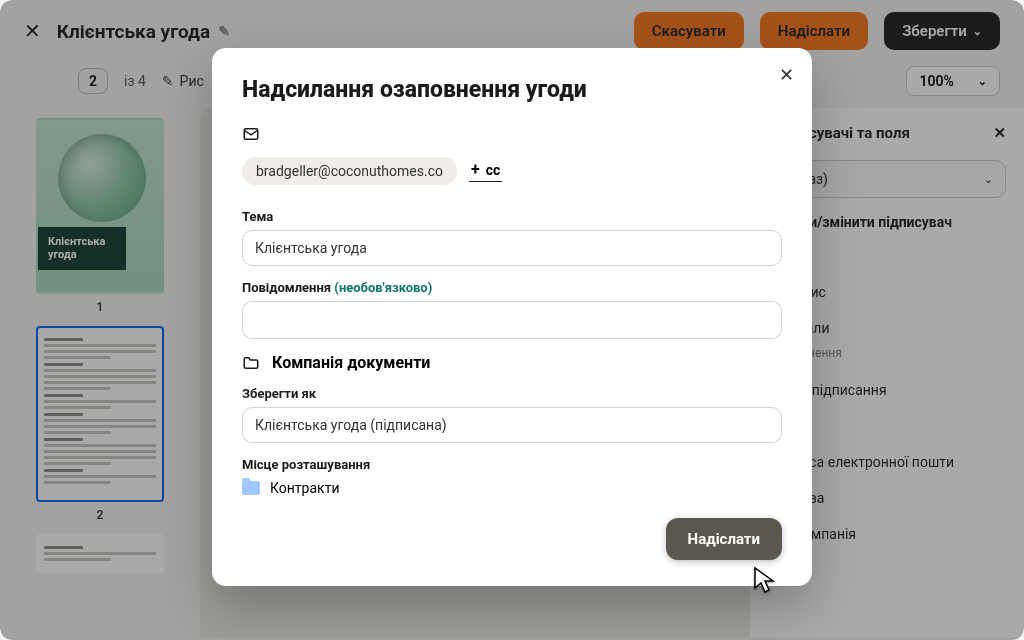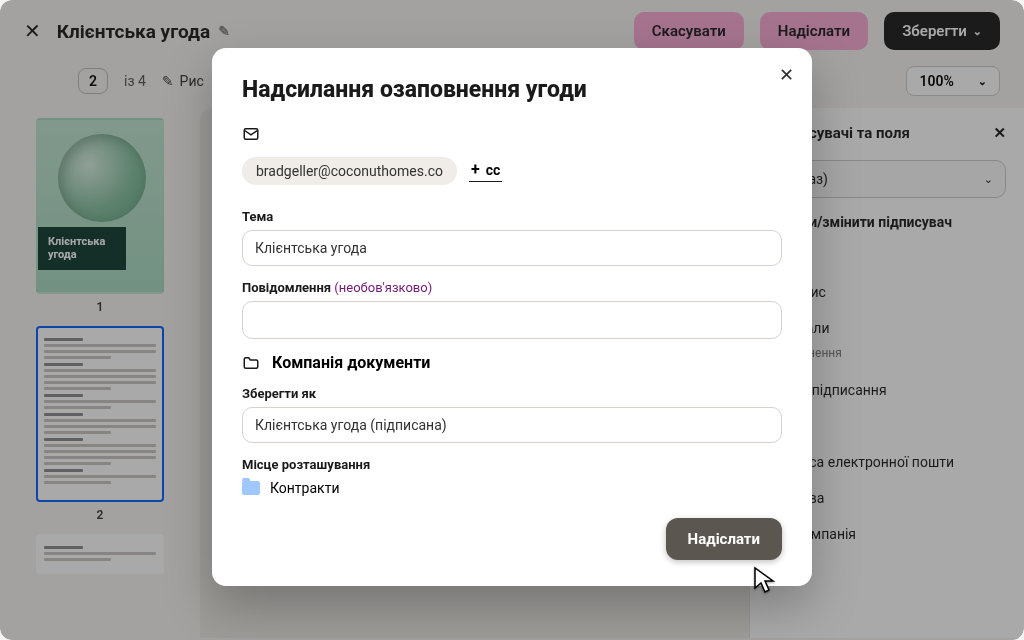--- a/index.html
+++ b/index.html
@@ -4,21 +4,21 @@
 <style>
   * { box-sizing: border-box; margin: 0; padding: 0; font-family: -apple-system, BlinkMacSystemFont, "Segoe UI", Roboto, sans-serif; }
   body { background: #f5f4f2; width: 1024px; height: 640px; overflow: hidden; position: relative; border-radius: 12px; }
   
   .topbar { display: flex; align-items: center; padding: 12px 24px; gap: 16px; }
   .close-x { font-size: 20px; cursor: pointer; color: #1a1a1a; }
   .doc-title { font-size: 19px; font-weight: 700; color: #1a1a1a; flex: 0 0 auto; display: flex; align-items: center; gap: 8px; }
   .edit-pencil { font-size: 14px; color: #888; }
   .topbar-spacer { flex: 1; }
   .btn { padding: 10px 18px; border-radius: 10px; font-size: 15px; font-weight: 600; border: none; cursor: pointer; }
-  .btn-ghost { background: #f9a8d4; color: #1a1a1a; }
+  .btn-ghost { background: #f97316; color: #1a1a1a; }
   .btn-dark { background: #1a1a1a; color: #fff; display: flex; align-items: center; gap: 6px; }
   .chev { font-size: 11px; }
   
   .secondbar { display: flex; align-items: center; padding: 4px 24px 12px 78px; gap: 16px; }
   .page-box { border: 1px solid #bbb; border-radius: 8px; padding: 4px 10px; font-size: 14px; font-weight: 600; }
   .page-of { font-size: 14px; color: #555; }
   .draw-btn { font-size: 14px; color: #333; display: flex; align-items: center; gap: 6px; }
   .secondbar-spacer { flex: 1; }
   .zoom { border: 1px solid #ccc; border-radius: 8px; padding: 6px 12px; font-size: 14px; font-weight: 600; display: flex; align-items: center; gap: 24px; background: #fff; }
   
@@ -47,21 +47,21 @@
   .modal { position: absolute; left: 212px; top: 48px; width: 600px; background: #fff; border-radius: 14px; box-shadow: 0 20px 48px rgba(0,0,0,.25); padding: 28px 30px 26px; }
   .modal-close { position: absolute; top: 16px; right: 18px; font-size: 18px; cursor: pointer; color: #333; }
   .modal h1 { font-size: 23px; font-weight: 800; margin-bottom: 22px; color:#1a1a1a; }
   .section-head { display:flex; align-items:center; gap:12px; font-weight:700; font-size:16px; margin-bottom: 14px; }
   .section-head .ico { width:18px; height:18px; display:inline-flex; align-items:center; justify-content:center; }
   .chips { display:flex; align-items:center; gap:12px; margin-bottom:24px; }
   .chip { background:#f0ede8; border-radius: 999px; padding: 6px 14px; font-size:14px; color:#333; }
   .cc { display:flex; align-items:center; gap:6px; font-weight:700; font-size:14px; border-bottom:1.5px solid #1a1a1a; padding:2px 2px 3px; }
   .plus { font-size:16px; line-height:1; }
   .label { font-size:13px; font-weight:700; margin-bottom:6px; color:#1a1a1a; }
-  .label .opt { font-weight:400; color:#701a75; }
+  .label .opt { font-weight:700; color:#0f766e; }
   .input { width:100%; border:1px solid #d7d3cc; border-radius:10px; padding:9px 12px; font-size:14px; margin-bottom:14px; color:#333; background:#fff; }
   .input.empty { height:38px; }
   .folder-row { display:flex; align-items:center; gap:10px; font-size:14px; margin-top:8px; }
   .folder-ico { width:18px; height:14px; background:#9ec8ff; border-radius:2px; position:relative; }
   .folder-ico::before { content:""; position:absolute; top:-3px; left:0; width:8px; height:3px; background:#9ec8ff; border-radius:2px 2px 0 0; }
   .modal-actions { display:flex; justify-content:flex-end; margin-top:22px; }
   .btn-send { background:#5c5650; color:#fff; border:none; border-radius:12px; padding:12px 22px; font-size:15px; font-weight:700; cursor:pointer; box-shadow: 0 2px 6px rgba(0,0,0,.25); }
   
   .cursor { position:absolute; left:753px; top:566px; pointer-events:none; }
   .cursor svg { filter: drop-shadow(0 1px 1px rgba(0,0,0,.4)); }

